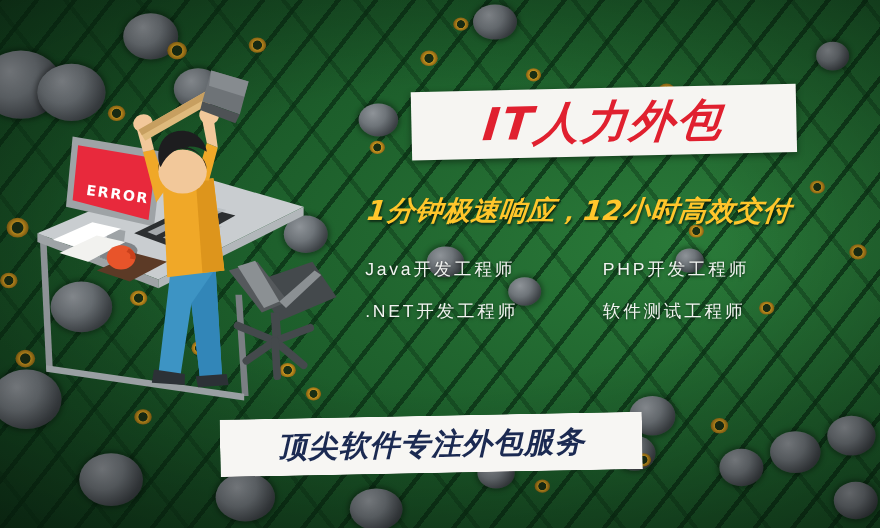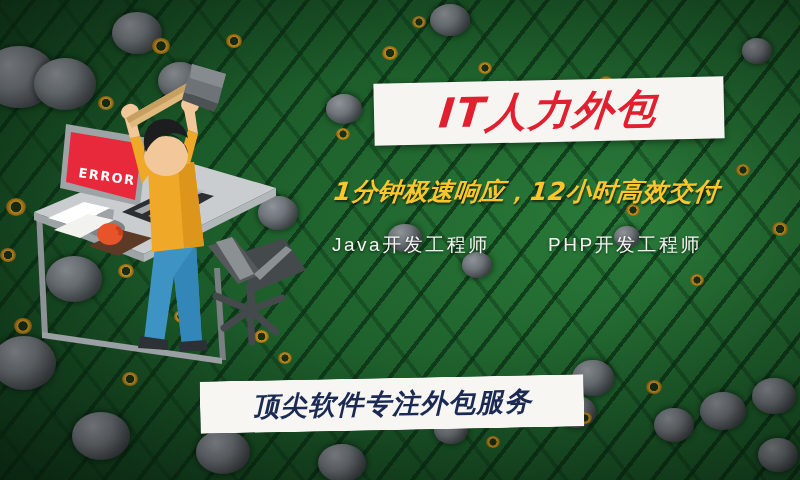--- a/index.html
+++ b/index.html
@@ -66,21 +66,21 @@
     font-size:25px;font-weight:bold;font-style:italic;
     color:#ffc62b;letter-spacing:.5px;white-space:nowrap;
     text-shadow:1px 2px 2px rgba(0,0,0,.55);
     transform:skewX(-6deg);
     font-family:"DejaVu Sans","Liberation Sans",sans-serif;
   }
 
   
   .services{position:absolute;left:332px;top:226px;width:462px;}
   .srow{display:flex;height:38px;align-items:center;}
-  .scell{color:#f2f4f1;font-size:19px;letter-spacing:2.5px;white-space:nowrap;
+  .scell{color:#f2f4f1;font-size:16px;letter-spacing:2.5px;white-space:nowrap;
          text-shadow:0 1px 3px rgba(0,0,0,.6);}
   .scell.c1{width:216px;}
   .scell.c2{width:246px;}
 
   
   .ribbon{
     position:absolute;left:200px;top:378px;width:384px;height:52px;
     transform:rotate(-1.1deg);
   }
   .ribbon-shape{
@@ -259,20 +259,24 @@
     <div class="tt">IT人力外包</div>
   </div>
 
   <div class="subtitle">1分钟极速响应，12小时高效交付</div>
 
   <div class="services">
     <div class="srow">
       <div class="scell c1">Java开发工程师</div>
       <div class="scell c2">PHP开发工程师</div>
     </div>
+    <div class="srow">
+      <div class="scell c1">.NET开发工程师</div>
+      <div class="scell c2">软件测试工程师</div>
+    </div>
   </div>
 
   <div class="ribbon">
     <div class="ribbon-shape"></div>
     <div class="ribbon-shape2"></div>
     <div class="ribbon-text">顶尖软件专注外包服务</div>
   </div>
 
 </div>
 

